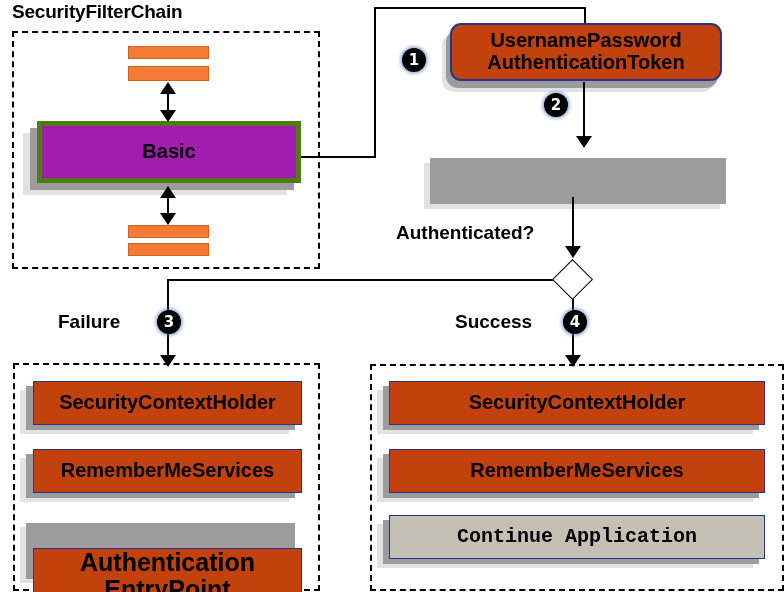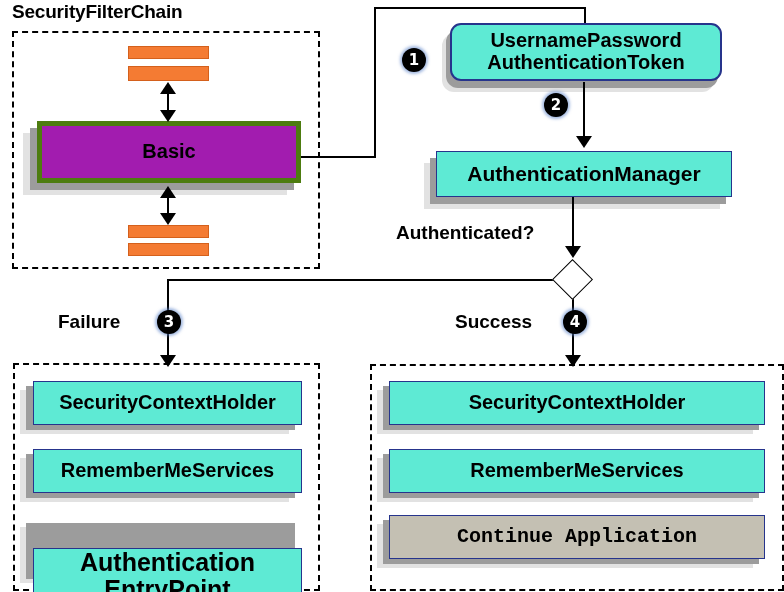--- a/index.html
+++ b/index.html
@@ -49,21 +49,21 @@
     text-align: center;
     font-weight: bold;
     color: #000000;
     line-height: 1.08;
     z-index: 3;
   }
   .node .lbl { display:block; width:100%; }
 
   
   .node.blue {
-    background: #5eead4;
+    background: #c2410c;
     border: 1px solid #26348c;
   }
   
   .node.orange {
     background: #a21caf;
     border: 5px solid #4d7c0f;
   }
   
   .node.tan {
     background: #C4C0B3;
@@ -197,23 +197,20 @@
       <span>AuthenticationToken</span>
     </span>
   </div>
 
   <div class="line-v" style="left:583px; top:82px; height:56px;"></div>
   <div class="arrow-down" style="left:576px; top:136px;"></div>
   <div class="badge" style="left:544px; top:93px;">2</div>
 
   <div class="shadow-light" style="left:424px; top:163px; width:296px; height:46px;"></div>
   <div class="shadow-dark" style="left:430px; top:158px; width:296px; height:46px;"></div>
-  <div class="node blue" style="left:436px; top:151px; width:296px; height:46px; font-size:21px;">
-    <span class="lbl">AuthenticationManager</span>
-  </div>
 
   <div class="flabel" style="left:396px; top:222px;">Authenticated?</div>
 
   <div class="line-v" style="left:572px; top:197px; height:52px;"></div>
   <div class="arrow-down" style="left:565px; top:246px;"></div>
 
   <div class="diamond" style="left:558px; top:265px; width:29px; height:29px;"></div>
 
   <div class="line-h" style="left:167px; top:279px; width:392px;"></div>
   <div class="line-v" style="left:167px; top:279px; height:82px;"></div>

